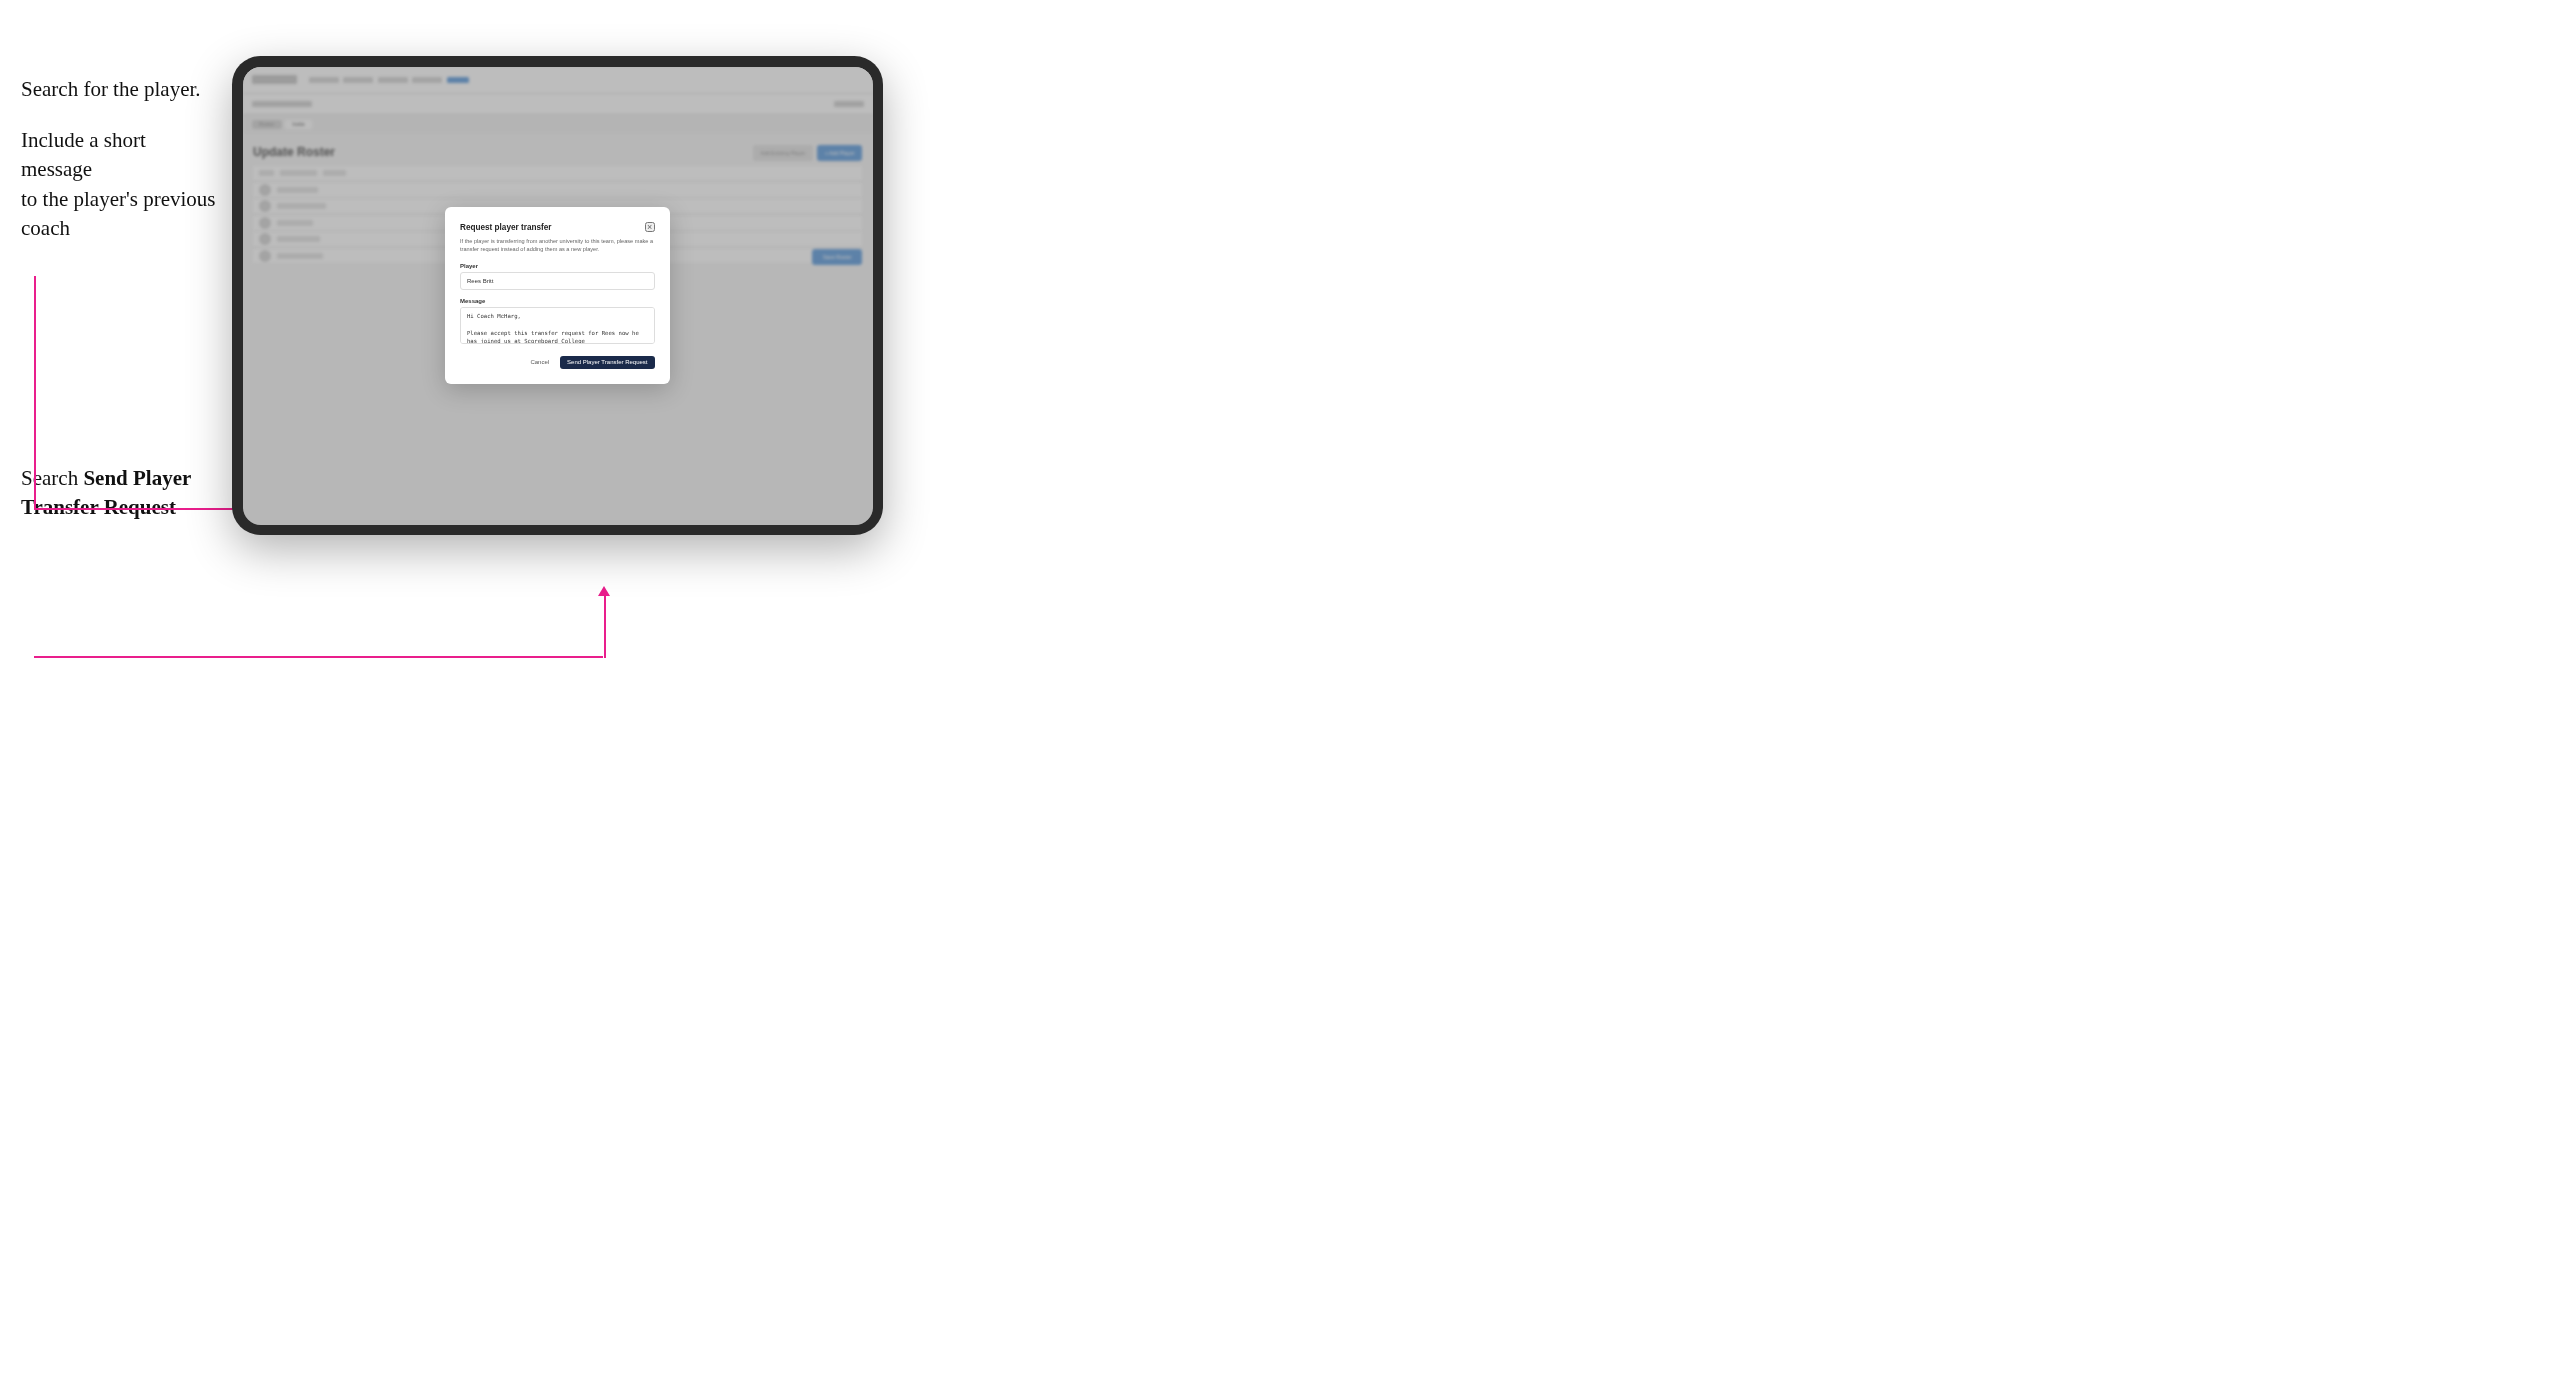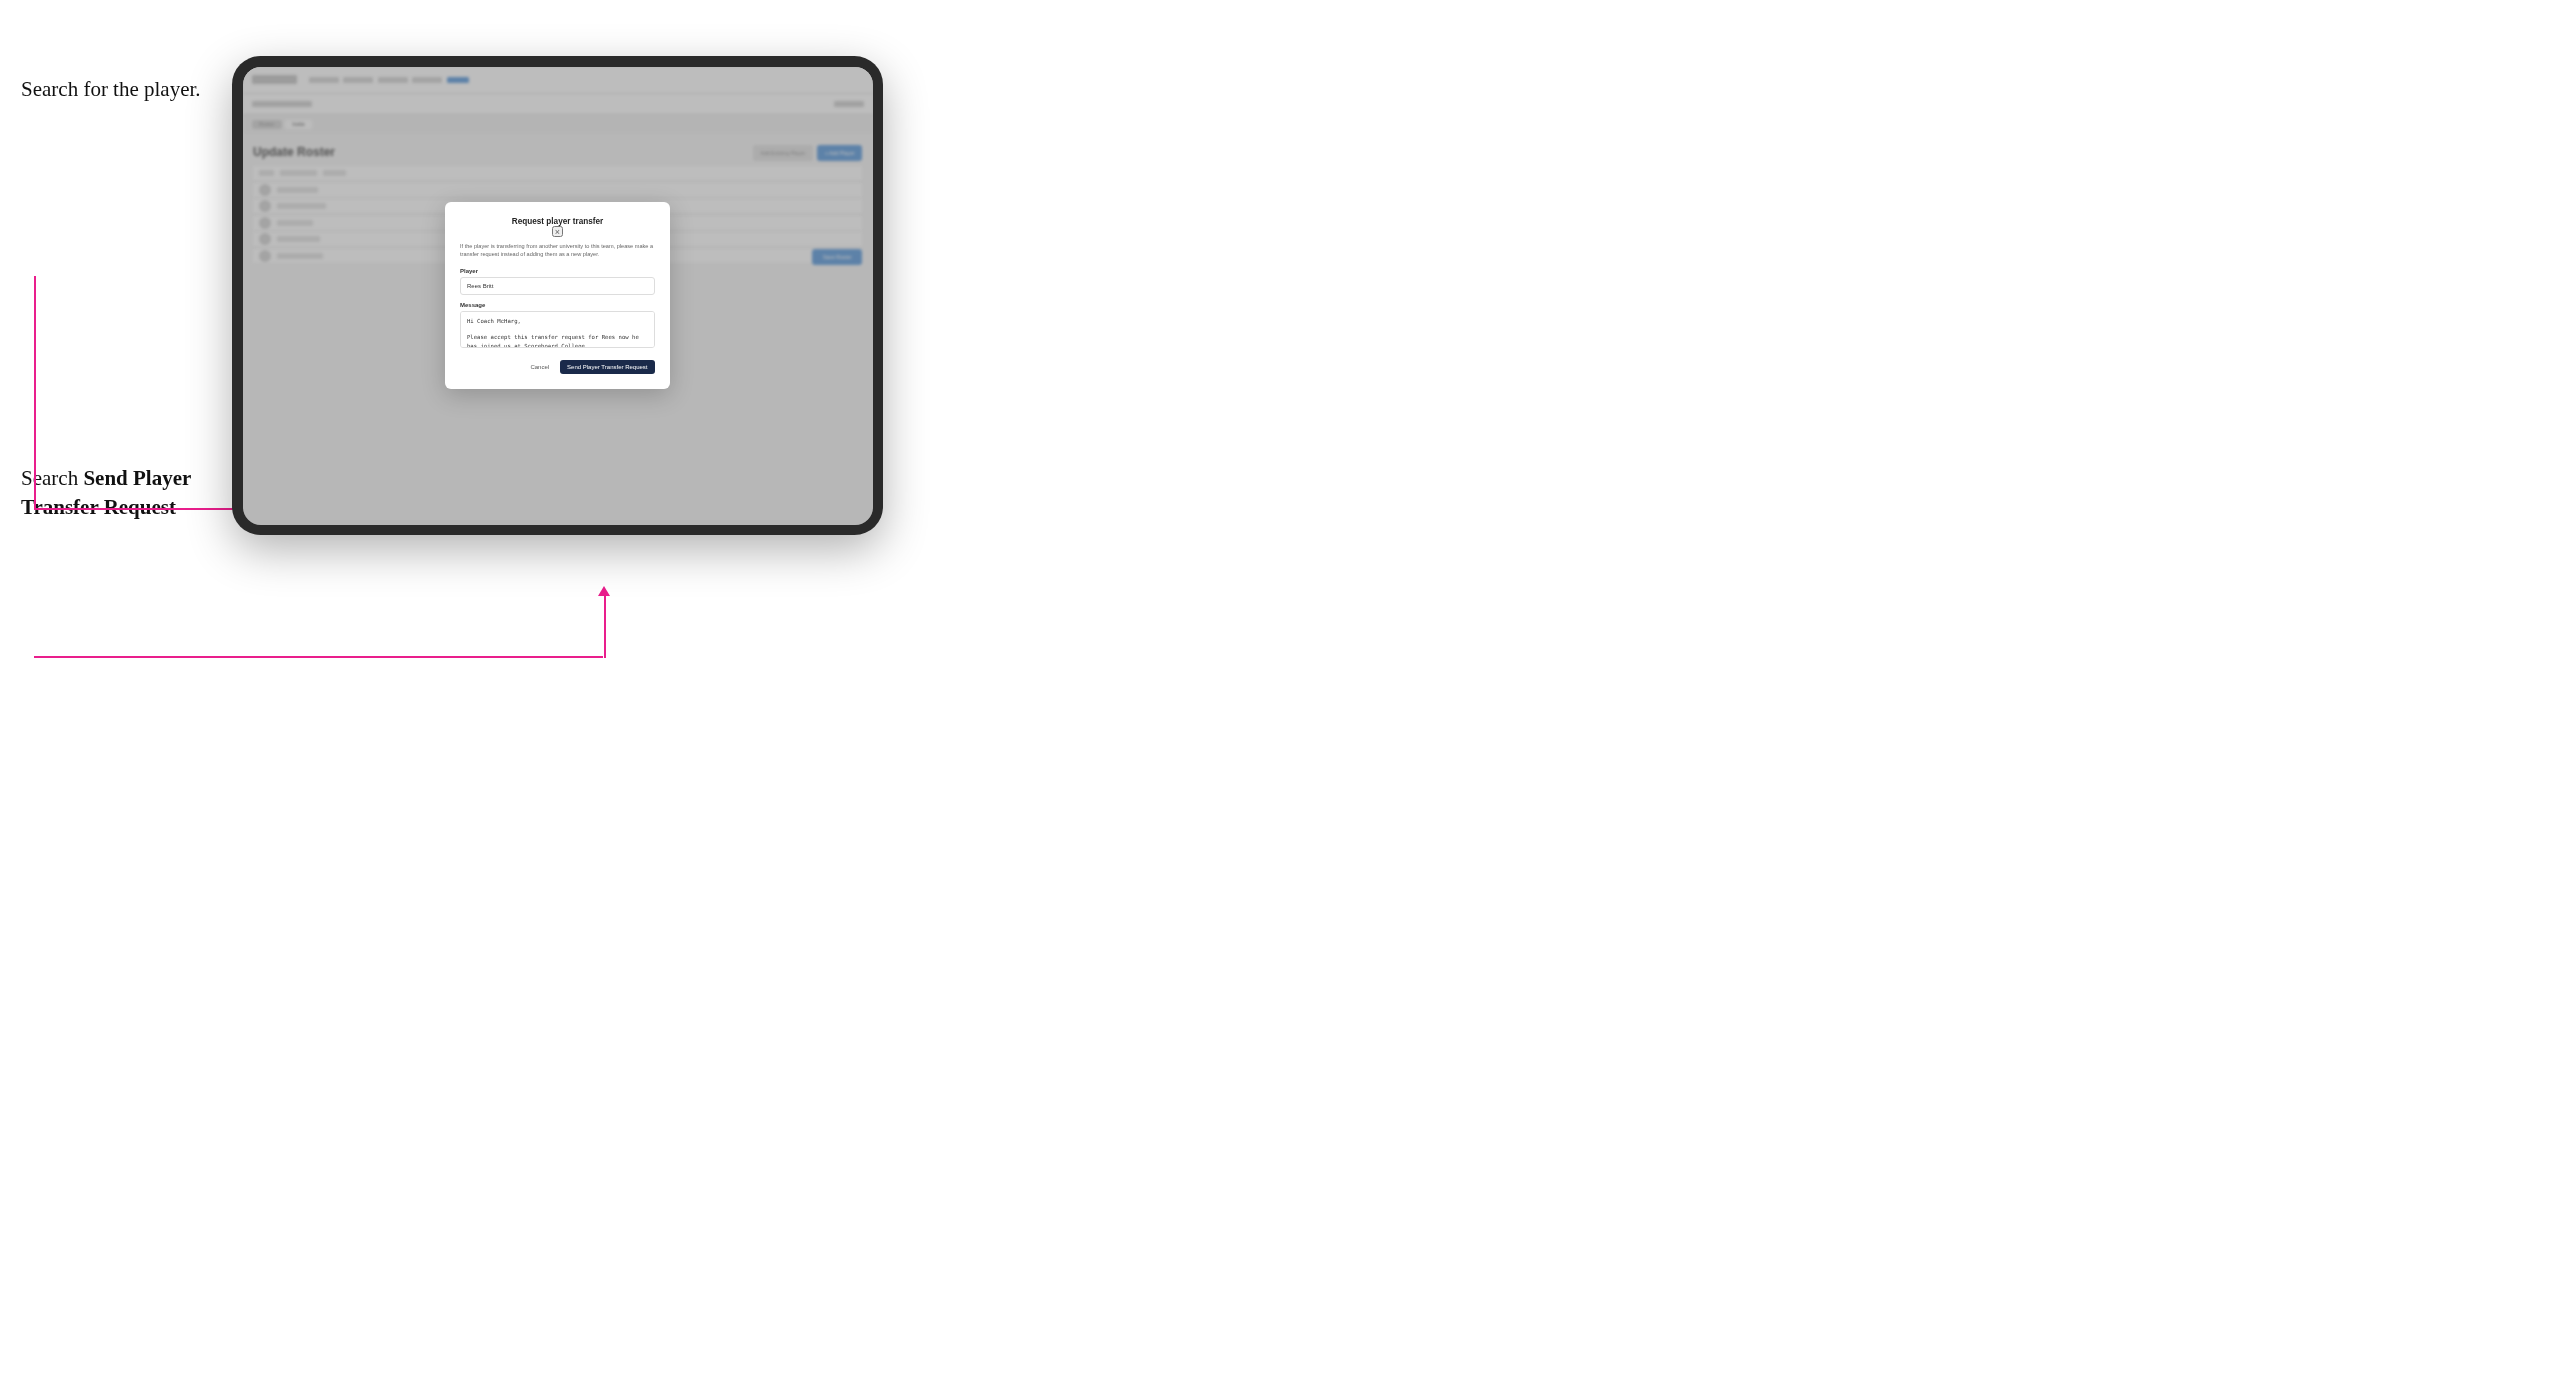--- a/index.html
+++ b/index.html
@@ -304,21 +304,20 @@
       width: 225px;
       box-shadow: 0 6px 24px rgba(0,0,0,0.2);
       position: relative;
     }
 
     .modal-header {
       display: flex;
       justify-content: space-between;
       align-items: center;
       margin-bottom: 6px;
-      flex-direction: column;
     }
 
     .modal-title {
       font-size: 8.2px;
       font-weight: 600;
       color: #222;
     }
 
     .modal-close {
       width: 10.5px;
@@ -402,20 +401,25 @@
 
     
     .bold { font-weight: 700; }
   </style>
 </head>
 <body>
 
 <div class="annotation-area">
   <div class="annotation-text-1">Search for the player.</div>
 
+  <div class="annotation-text-2">
+    <span>Include a short message</span><br>
+    <span>to the player's previous</span><br>
+    <span>coach</span>
+  </div>
 
   <div class="annotation-text-3">
     <span>Search </span><span class="bold">Send Player Transfer Request</span>
   </div>
 </div>
 
 <div class="arrow-line-1"></div>
 <div class="arrow-line-1-horiz"></div>
 <div class="arrow-tip-1"></div>
 

